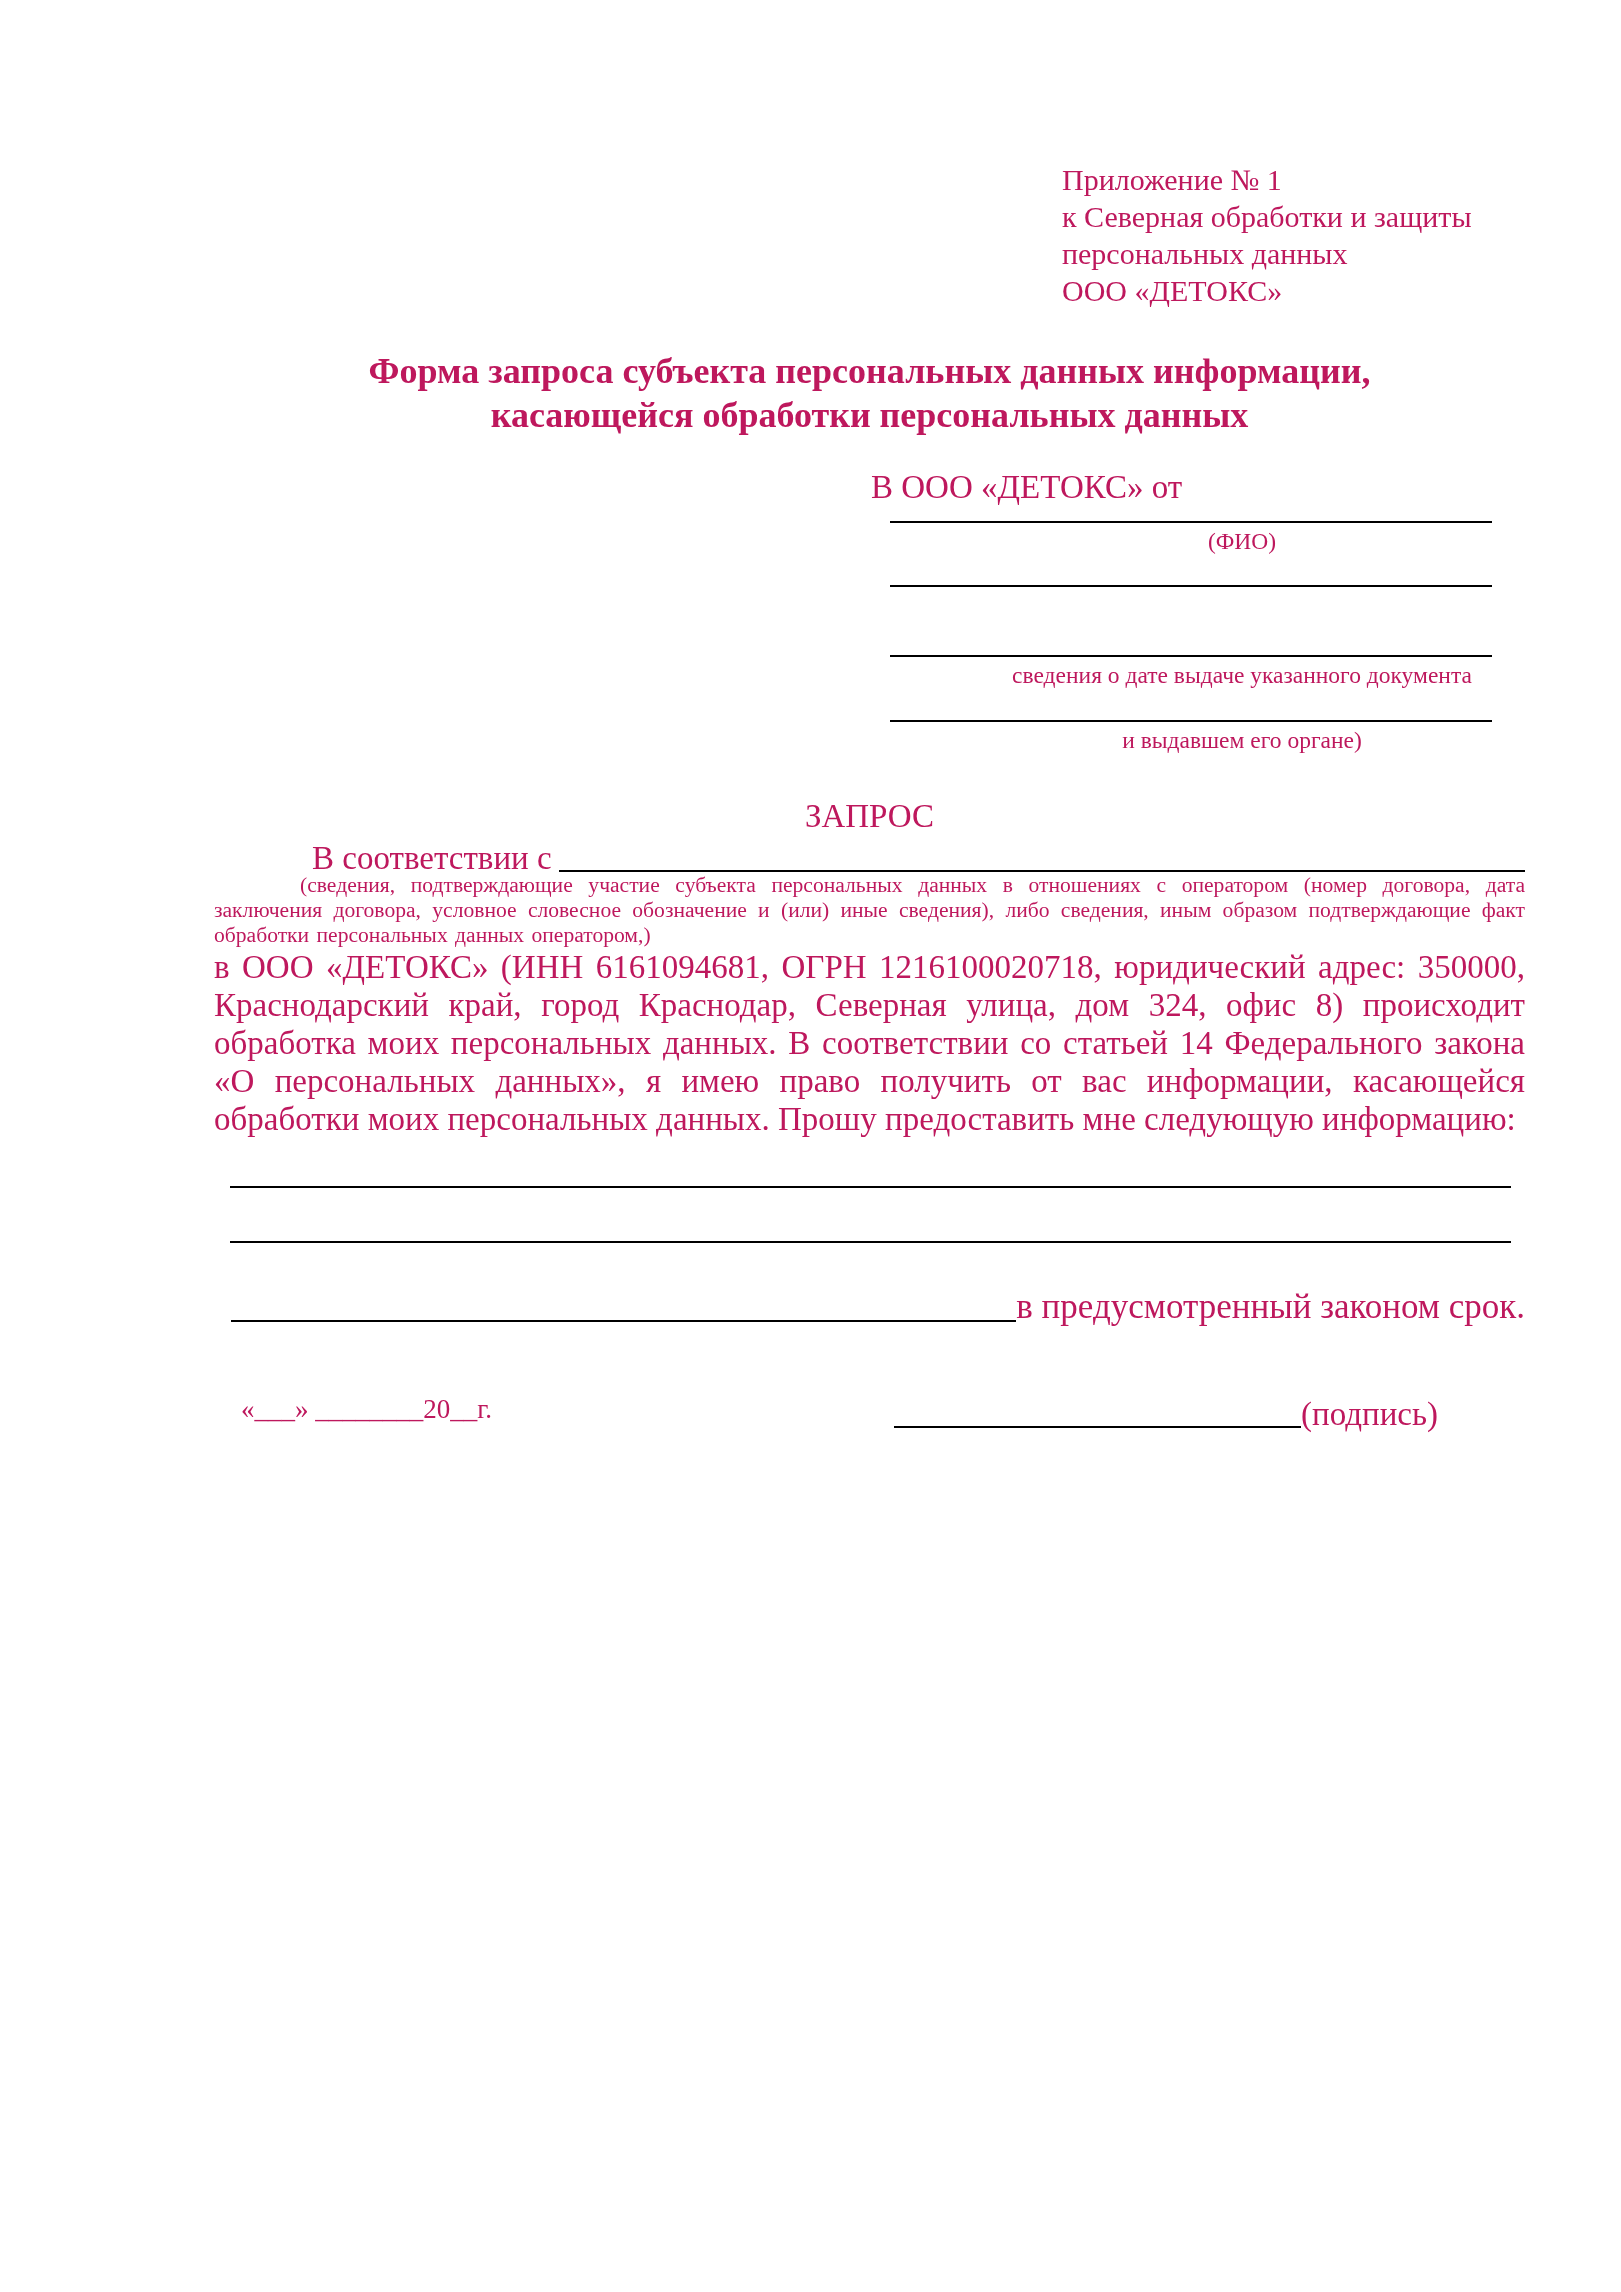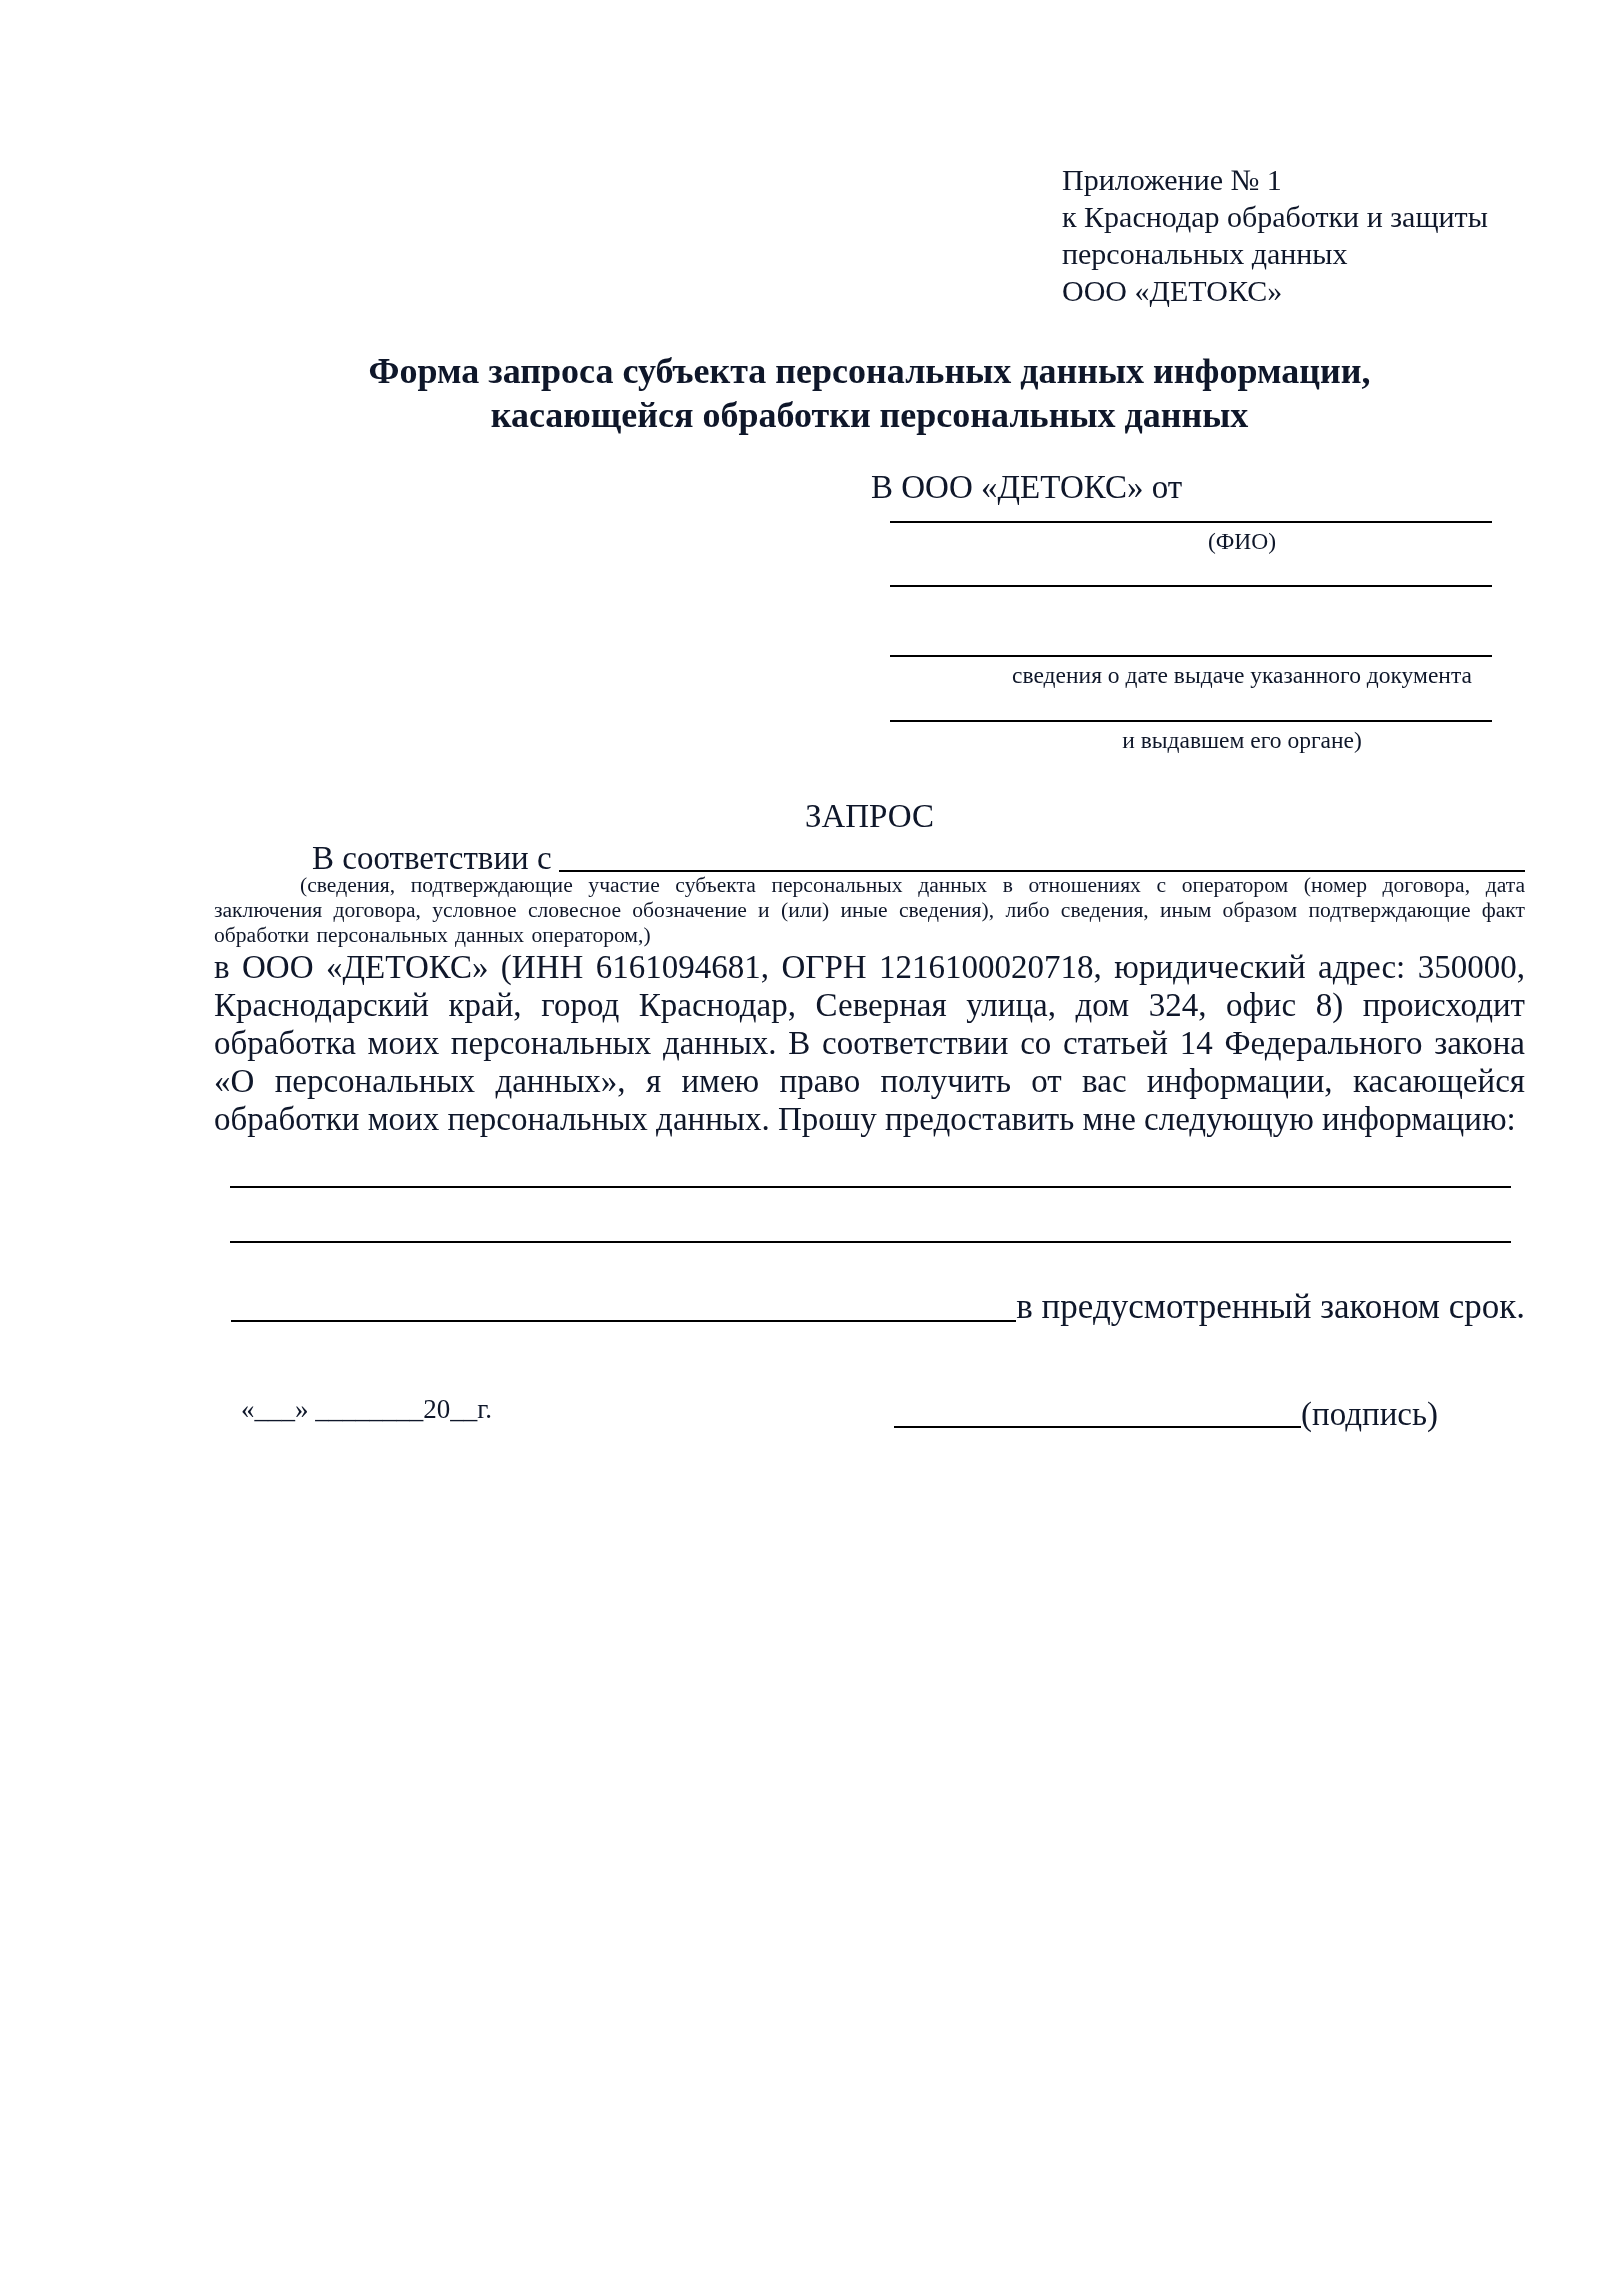--- a/index.html
+++ b/index.html
@@ -1,21 +1,21 @@
 <!DOCTYPE html>
 <html lang="ru"><head>
 <meta charset="utf-8">
 <style>
   html,body{margin:0;padding:0;background:#e8e8e8;}
   .page{
     position:relative;
     width:1621px;height:2293px;
     margin:0 auto;
     background:#ffffff;
-    color:#0f172a;
+    color:#be185d;
     font-family:"Liberation Serif", serif;
     overflow:hidden;
   }
   .abs{position:absolute;}
 
   .appendix{left:1062px;top:161px;width:470px;font-size:30px;line-height:37px;}
 
   .title{left:214px;top:349px;width:1311px;text-align:center;font-weight:bold;font-size:36px;line-height:44px;}
 
   .to-line{left:871px;top:469px;font-size:33px;}
@@ -47,21 +47,21 @@
   .sig-line{width:407px;border-bottom:2.9px solid #000;margin-bottom:4.9px;}
   .sig-caption{font-size:33px;white-space:nowrap;}
 </style>
 </head>
 <body>
 
 <div class="page">
 
   <div class="abs appendix">
     <div>Приложение № 1</div>
-    <div>к Краснодар обработки и защиты</div>
+    <div>к Северная обработки и защиты</div>
     <div>персональных данных</div>
     <div>ООО «ДЕТОКС»</div>
   </div>
 
   <div class="abs title">
     <div>Форма запроса субъекта персональных данных информации,</div>
     <div>касающейся обработки персональных данных</div>
   </div>
 
   <div class="abs to-line">В ООО «ДЕТОКС» от</div>

